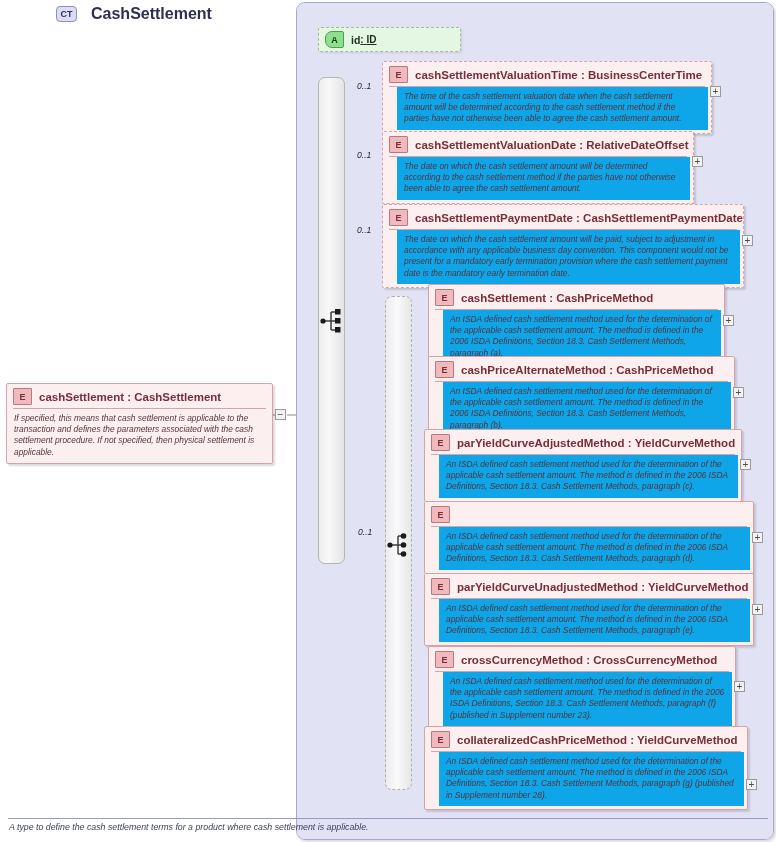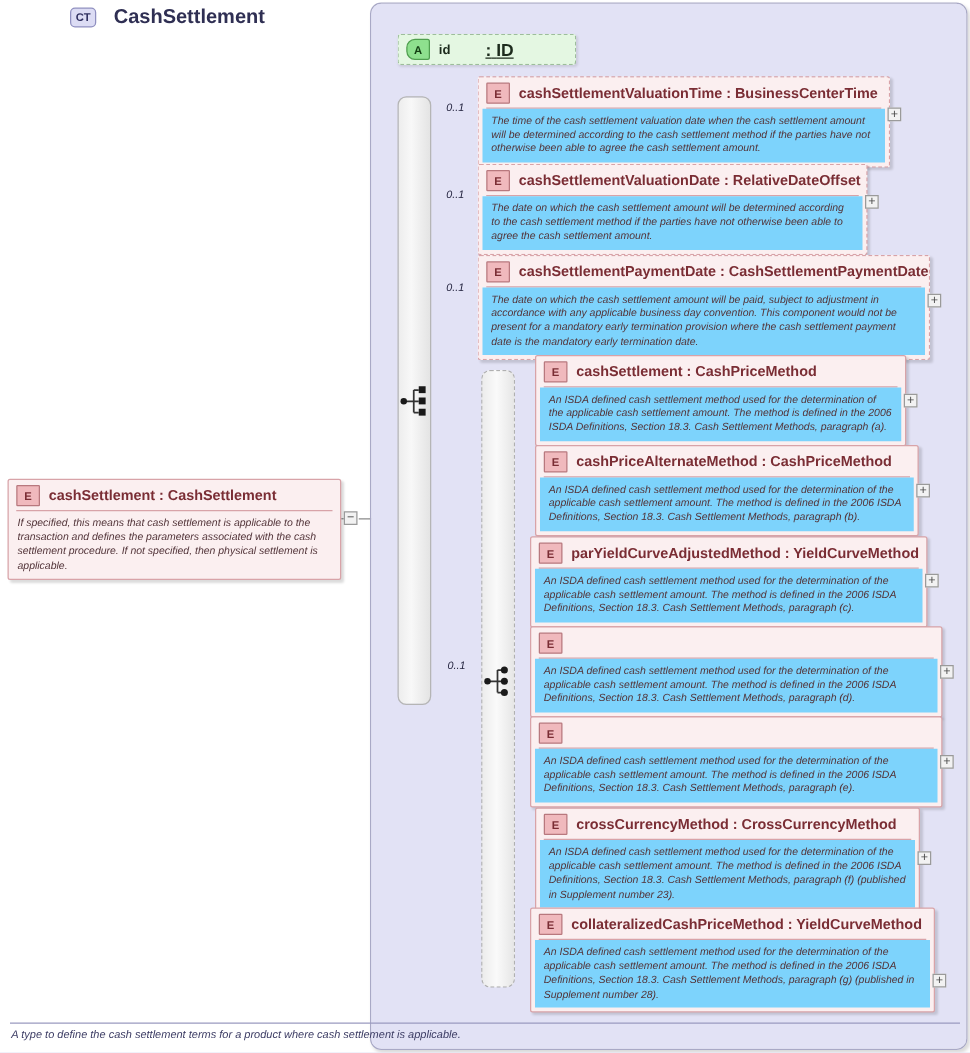--- a/index.html
+++ b/index.html
@@ -49,21 +49,21 @@
   .ename{
     font-size:11.5px;font-weight:bold;color:#7a2d34;
     white-space:nowrap;letter-spacing:0px;
   }
   .sep{height:1px;background:#d8a3a8;margin:0 6px;}
   .edoc{
     font-size:8.4px;line-height:11.2px;font-style:italic;
     color:#53353a;padding:4px 7px 5px 7px;
   }
   .innerwhite{
-    background:#7dd3fc;margin:0 3px 3px 3px;
+    background:#0ea5e9;margin:0 3px 3px 14px;
     border:0;
     font-style:italic;
   }
 
   
   #ct-panel{
     position:absolute;
     left:296px;top:2px;width:478px;height:838px;
     box-sizing:border-box;
     background:#dededf;
@@ -98,21 +98,21 @@
   #attr-id{
     position:absolute;left:318px;top:27px;width:143px;height:25px;
     box-sizing:border-box;
     background:#e4f7e2;
     border:1px dashed #9dbd9b;
     border-radius:3px;
     display:flex;align-items:center;padding-left:6px;
     box-shadow:1px 1px 2px rgba(0,0,0,.10);
   }
   #attr-id .aname{font-size:10.5px;font-weight:bold;color:#1d2b1d;}
-  #attr-id .atype{font-size:14px;font-weight:bold;color:#1d2b1d;margin-left:28px;text-decoration:underline;}
+  #attr-id .atype{font-size:10px;font-weight:bold;color:#1d2b1d;text-decoration:underline;}
 
   
   .compbar{
     position:absolute;box-sizing:border-box;
     background:linear-gradient(to right,#ededed 0%,#f8f8f8 40%,#e4e4e4 100%);
     border:1px solid #b5b5b5;
     border-radius:7px;
   }
   .compbar.dashed{border:1px dashed #b0b0b0;background:linear-gradient(to right,#ececec,#fafafa 45%,#e6e6e6);}
 
@@ -300,20 +300,21 @@
     <div class="sep"></div>
     <div class="edoc innerwhite">An ISDA defined cash settlement method used for the determination of the applicable cash settlement amount. The method is defined in the 2006 ISDA Definitions, Section 18.3. Cash Settlement Methods, paragraph (d).</div>
   </div>
   <div class="exp" style="left:752px;top:532px;">
     <span>+</span>
   </div>
 
   <div class="elembox" style="left:424px;top:573px;width:330px;">
     <div class="hdr">
       <div class="badge">E</div>
+      <div class="ename">parYieldCurveUnadjustedMethod : YieldCurveMethod</div>
     </div>
     <div class="sep"></div>
     <div class="edoc innerwhite">An ISDA defined cash settlement method used for the determination of the applicable cash settlement amount. The method is defined in the 2006 ISDA Definitions, Section 18.3. Cash Settlement Methods, paragraph (e).</div>
   </div>
   <div class="exp" style="left:752px;top:604px;">
     <span>+</span>
   </div>
 
   <div class="elembox" style="left:428px;top:646px;width:308px;">
     <div class="hdr">

